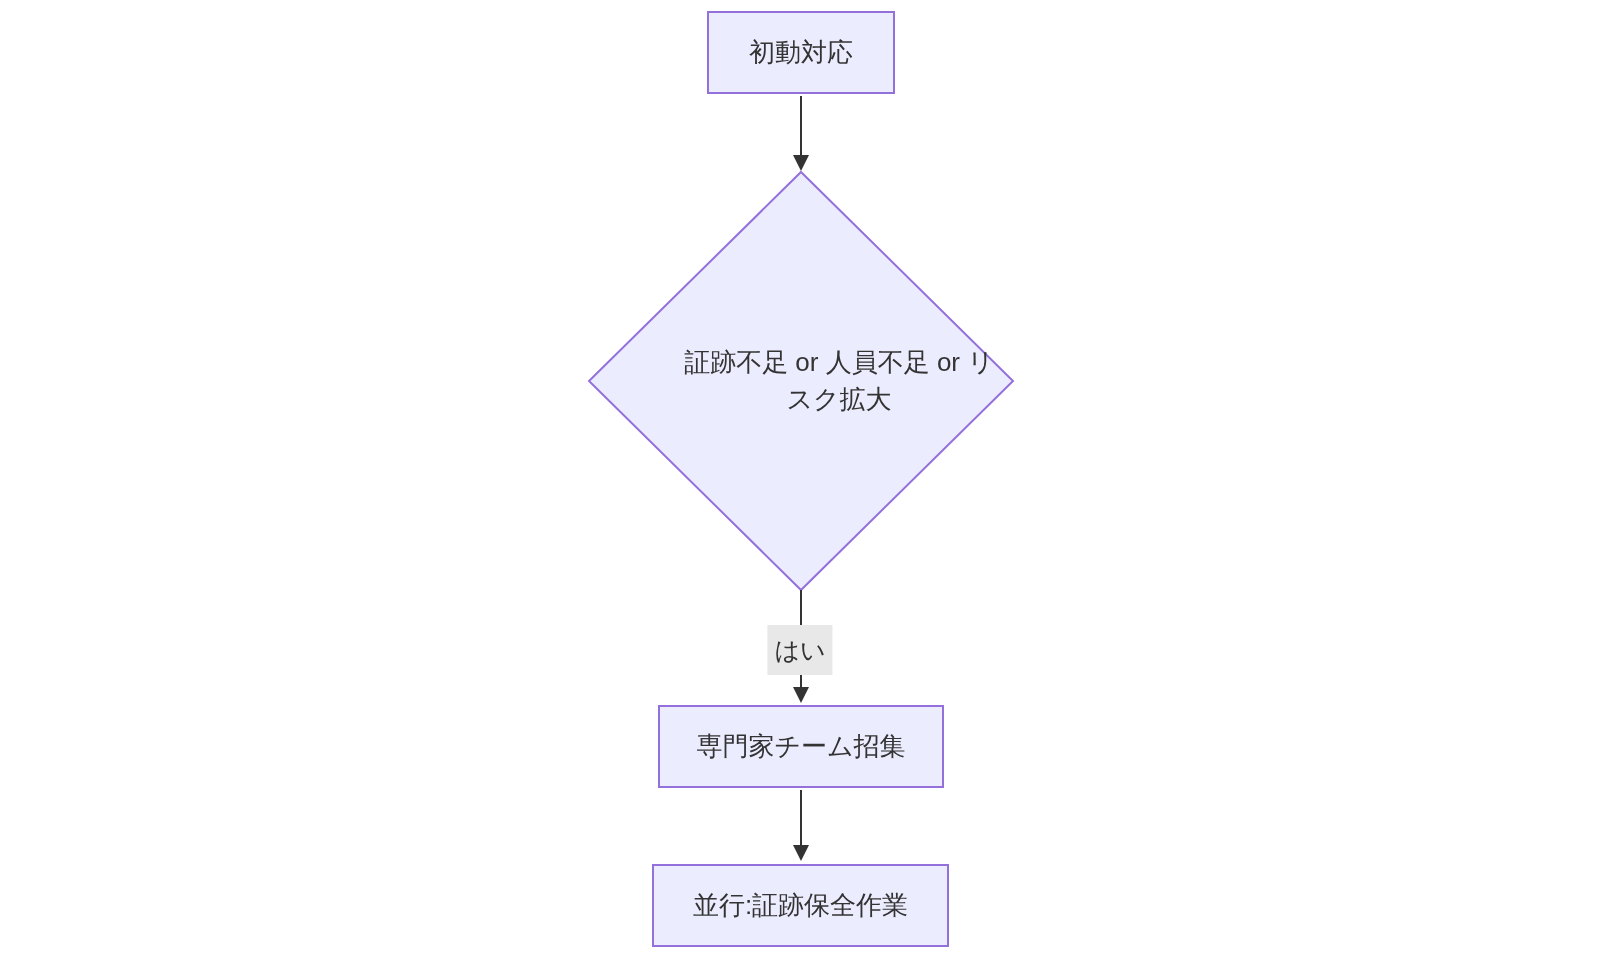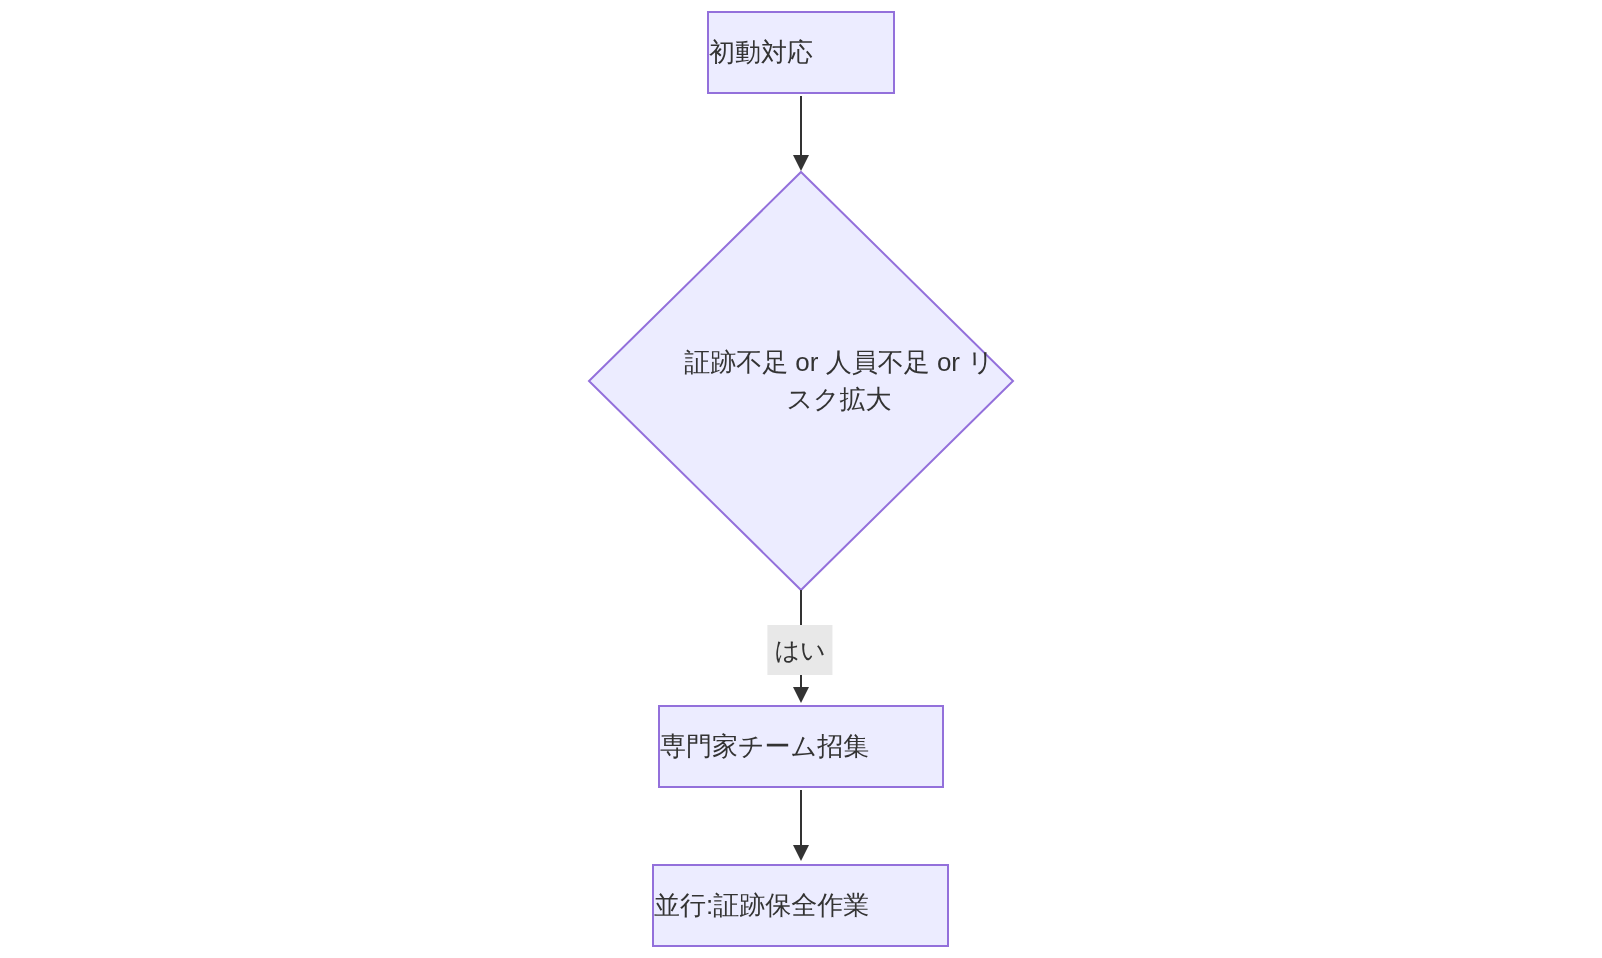--- a/index.html
+++ b/index.html
@@ -31,20 +31,21 @@
     stroke: #9370DB;
     stroke-width: 2;
   }
   .node {
     position: absolute;
     box-sizing: border-box;
     background: #ECECFF;
     border: 2px solid #9370DB;
     display: flex;
     align-items: center;
+    justify-content: center;
     font-size: 26px;
     line-height: 1.3;
     text-align: center;
     color: #333333;
   }
   .node-start   { left: 707px; top: 11px;  width: 188px; height: 83px; }
   .node-team    { left: 658px; top: 705px; width: 286px; height: 83px; }
   .node-preserve{ left: 652px; top: 864px; width: 297px; height: 83px; }
   .diamond-label-box {
     position: absolute;

